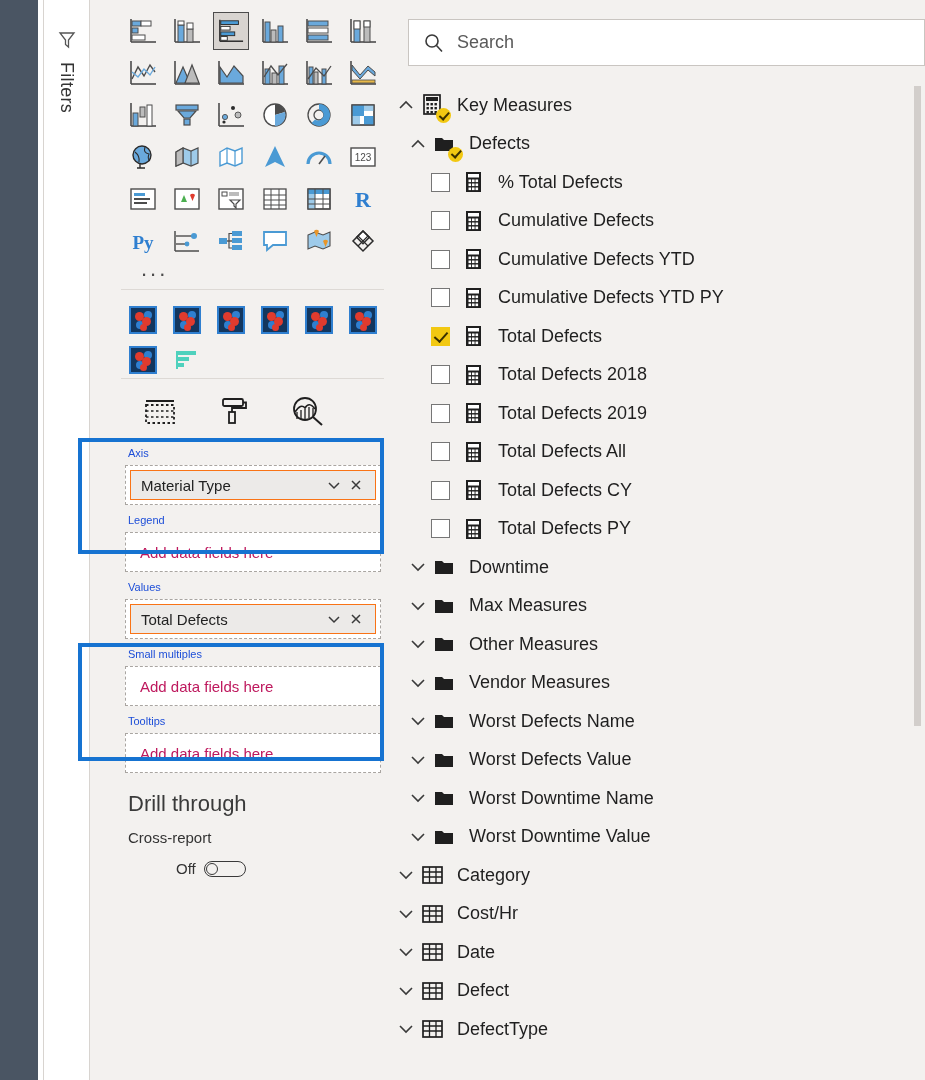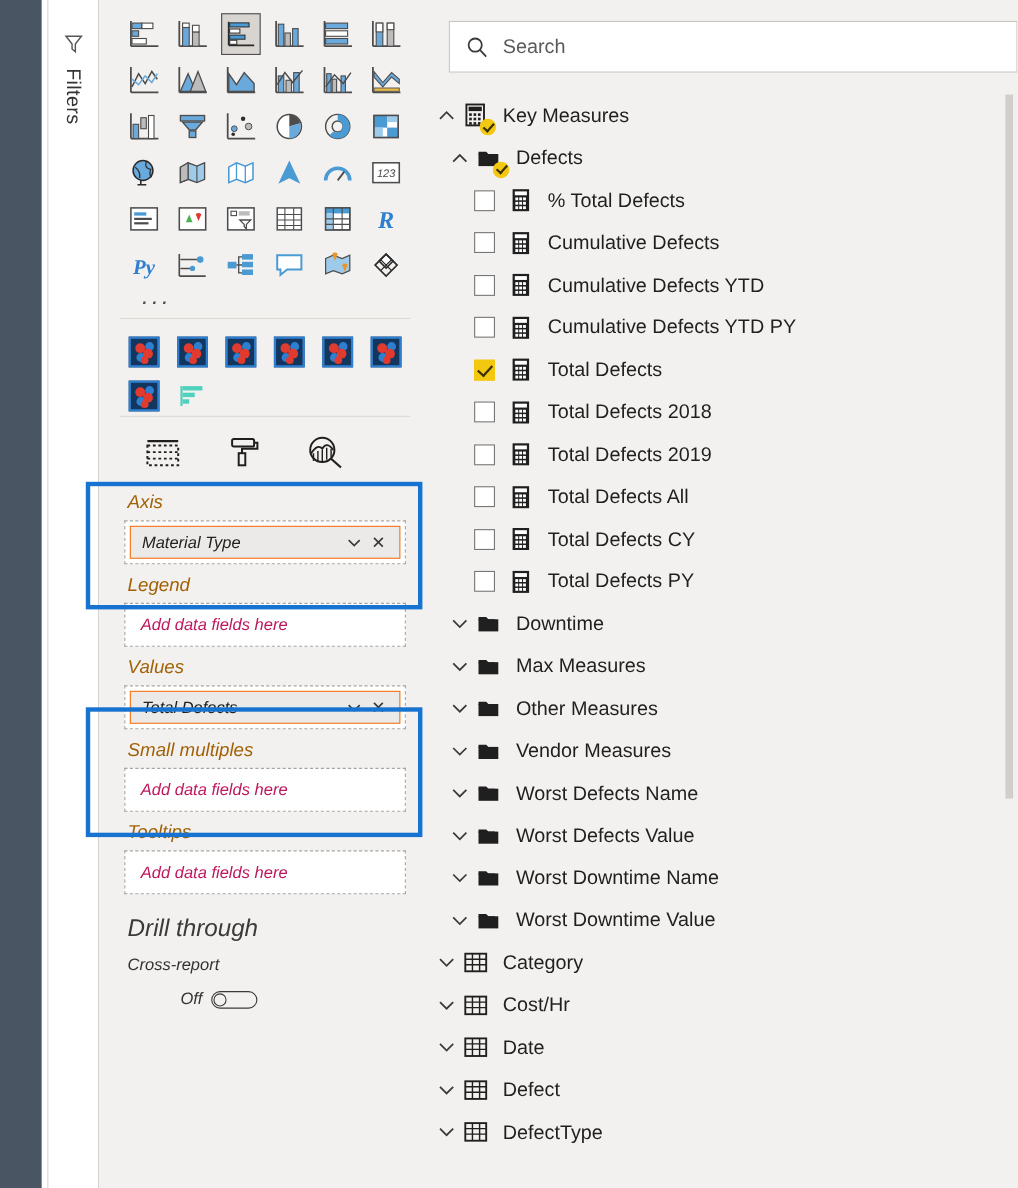--- a/index.html
+++ b/index.html
@@ -48,26 +48,25 @@
     transform: translateX(-50%);
     writing-mode: vertical-rl;
     font-size: 18px;
     color: #333333;
     letter-spacing: 0.3px;
     white-space: nowrap;
   }
 
   
   .viz-pane {
-    position: absolute; left: 95px; top: 0;
+    position: absolute; left: 107px; top: 0;
     width: 292px; height: 1080px;
     background: #f3f1ef;
     border-right: 1px solid #e0dcd8;
     overflow: hidden;
-    font-style: italic;
   }
 
   .viz-gallery {
     position: absolute; left: 0; top: 0;
     width: 292px; height: 289px;
     padding: 10px 14px 0 14px;
   }
   .viz-row {
     display: flex;
     height: 42px;
@@ -148,22 +147,22 @@
     display: flex; align-items: center; justify-content: center;
   }
 
   
   .wells {
     position: absolute; left: 0; top: 438px;
     width: 292px;
   }
   .well-group { padding: 0 18px; }
   .well-label {
-    font-size: 17px;
-    color: #a16207;
+    font-size: 11px;
+    color: #1d4ed8;
     padding: 9px 0 6px 3px;
   }
   .well-drop {
     border: 1px dashed #a9a5a1;
     background: #ffffff;
     min-height: 40px;
     padding: 4px;
     display: flex;
     align-items: center;
   }

